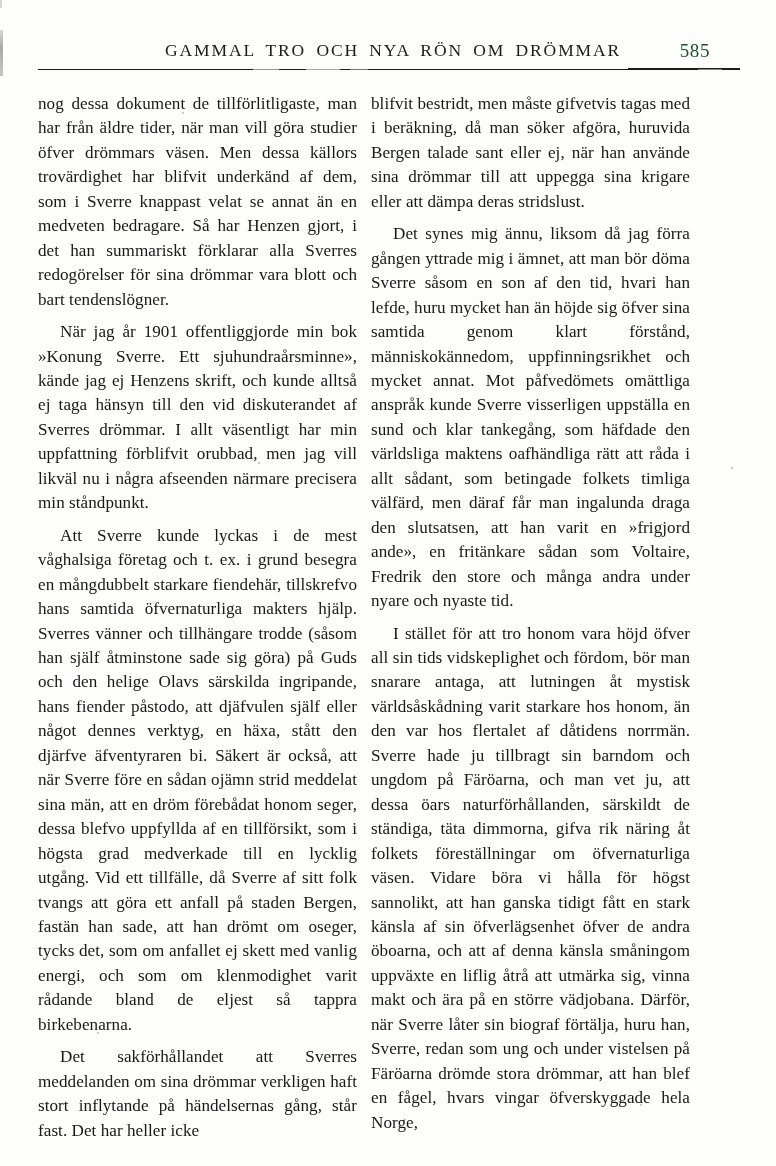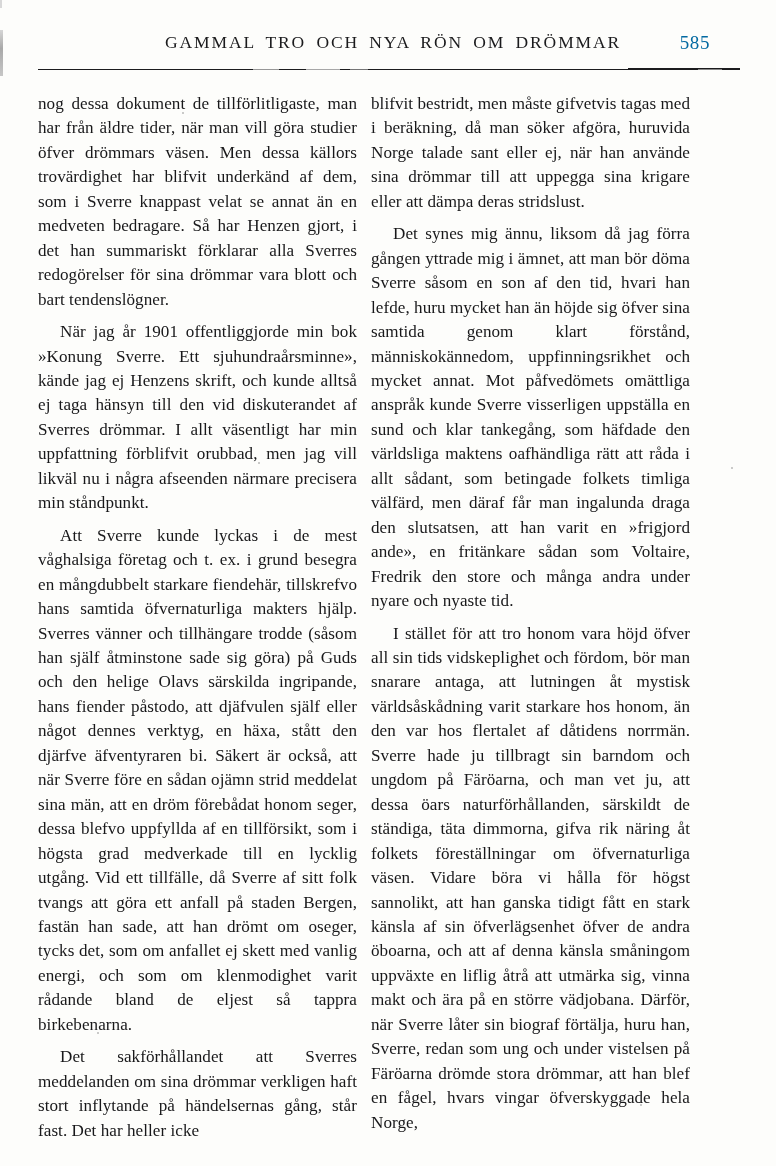--- a/index.html
+++ b/index.html
@@ -33,21 +33,21 @@
     top: 0px;
     width: 2px;
     height: 8px;
     background: #d8d8d8;
   }
 
   
   #running-head {
     position: absolute;
     left: 38px;
-    top: 32px;
+    top: 40px;
     width: 702px;
     height: 28px;
   }
   #head-title {
     position: absolute;
     left: 127px;
     top: 0px;
     font-size: 17.5px;
     letter-spacing: 1.9px;
     word-spacing: 4px;
@@ -55,21 +55,21 @@
     text-transform: uppercase;
     color: #1b1b1d;
     white-space: nowrap;
   }
   #head-folio {
     position: absolute;
     right: 30px;
     top: 0px;
     font-size: 19px;
     letter-spacing: .6px;
-    color: #0369a1;
+    color: #14532d;
     margin-left: 29px;
   }
   #head-rule {
     position: absolute;
     left: 38px;
     top: 69px;
     width: 702px;
     height: 1.4px;
     background: #1c1c1e;
   }
@@ -156,21 +156,21 @@
   </div>
 
   <div id="body-cols">
     <div class="column">
       <p class="para">nog dessa dokument de tillförlitligaste, man har från äldre tider, när man vill göra studier öfver drömmars väsen. Men dessa källors trovärdighet har blifvit underkänd af dem, som i Sverre knappast velat se annat än en medveten bedragare. Så har Henzen gjort, i det han summariskt förklarar alla Sverres redogörelser för sina drömmar vara blott och bart tendenslögner.</p>
       <p class="para indent">När jag år 1901 offentliggjorde min bok »Konung Sverre. Ett sjuhundraårsminne», kände jag ej Henzens skrift, och kunde alltså ej taga hänsyn till den vid diskuterandet af Sverres drömmar. I allt väsentligt har min uppfattning förblifvit orubbad, men jag vill likväl nu i några afseenden närmare precisera min ståndpunkt.</p>
       <p class="para indent">Att Sverre kunde lyckas i de mest våghalsiga företag och t. ex. i grund besegra en mångdubbelt starkare fiendehär, tillskrefvo hans samtida öfvernaturliga makters hjälp. Sverres vänner och tillhängare trodde (såsom han själf åtminstone sade sig göra) på Guds och den helige Olavs särskilda ingripande, hans fiender påstodo, att djäfvulen själf eller något dennes verktyg, en häxa, stått den djärfve äfventyraren bi. Säkert är också, att när Sverre före en sådan ojämn strid meddelat sina män, att en dröm förebådat honom seger, dessa blefvo uppfyllda af en tillförsikt, som i högsta grad medverkade till en lycklig utgång. Vid ett tillfälle, då Sverre af sitt folk tvangs att göra ett anfall på staden Bergen, fastän han sade, att han drömt om oseger, tycks det, som om anfallet ej skett med vanlig energi, och som om klenmodighet varit rådande bland de eljest så tappra birkebenarna.</p>
       <p class="para indent">Det sakförhållandet att Sverres meddelanden om sina drömmar verkligen haft stort inflytande på händelsernas gång, står fast. Det har heller icke</p>
     </div>
     <div class="column">
-      <p class="para">blifvit bestridt, men måste gifvetvis tagas med i beräkning, då man söker afgöra, huruvida Norge talade sant eller ej, när han använde sina drömmar till att uppegga sina krigare eller att dämpa deras stridslust.</p>
+      <p class="para">blifvit bestridt, men måste gifvetvis tagas med i beräkning, då man söker afgöra, huruvida Bergen talade sant eller ej, när han använde sina drömmar till att uppegga sina krigare eller att dämpa deras stridslust.</p>
       <p class="para indent">Det synes mig ännu, liksom då jag förra gången yttrade mig i ämnet, att man bör döma Sverre såsom en son af den tid, hvari han lefde, huru mycket han än höjde sig öfver sina samtida genom klart förstånd, människokännedom, uppfinningsrikhet och mycket annat. Mot påfvedömets omättliga anspråk kunde Sverre visserligen uppställa en sund och klar tankegång, som häfdade den världsliga maktens oafhändliga rätt att råda i allt sådant, som betingade folkets timliga välfärd, men däraf får man ingalunda draga den slutsatsen, att han varit en »frigjord ande», en fritänkare sådan som Voltaire, Fredrik den store och många andra under nyare och nyaste tid.</p>
       <p class="para indent">I stället för att tro honom vara höjd öfver all sin tids vidskeplighet och fördom, bör man snarare antaga, att lutningen åt mystisk världsåskådning varit starkare hos honom, än den var hos flertalet af dåtidens norrmän. Sverre hade ju tillbragt sin barndom och ungdom på Färöarna, och man vet ju, att dessa öars naturförhållanden, särskildt de ständiga, täta dimmorna, gifva rik näring åt folkets föreställningar om öfvernaturliga väsen. Vidare böra vi hålla för högst sannolikt, att han ganska tidigt fått en stark känsla af sin öfverlägsenhet öfver de andra öboarna, och att af denna känsla småningom uppväxte en liflig åtrå att utmärka sig, vinna makt och ära på en större vädjobana. Därför, när Sverre låter sin biograf förtälja, huru han, Sverre, redan som ung och under vistelsen på Färöarna drömde stora drömmar, att han blef en fågel, hvars vingar öfverskyggade hela Norge,</p>
     </div>
   </div>
 
   <span class="speck" style="left:182px; top:112px; width:2px; height:2px;"></span>
   <span class="speck" style="left:108px; top:128px; width:2px; height:2px;"></span>
   <span class="speck" style="left:258px; top:462px; width:2px; height:2px;"></span>
   <span class="speck" style="left:97px; top:1032px; width:2px; height:2px;"></span>
   <span class="speck" style="left:731px; top:467px; width:2px; height:2px;"></span>

